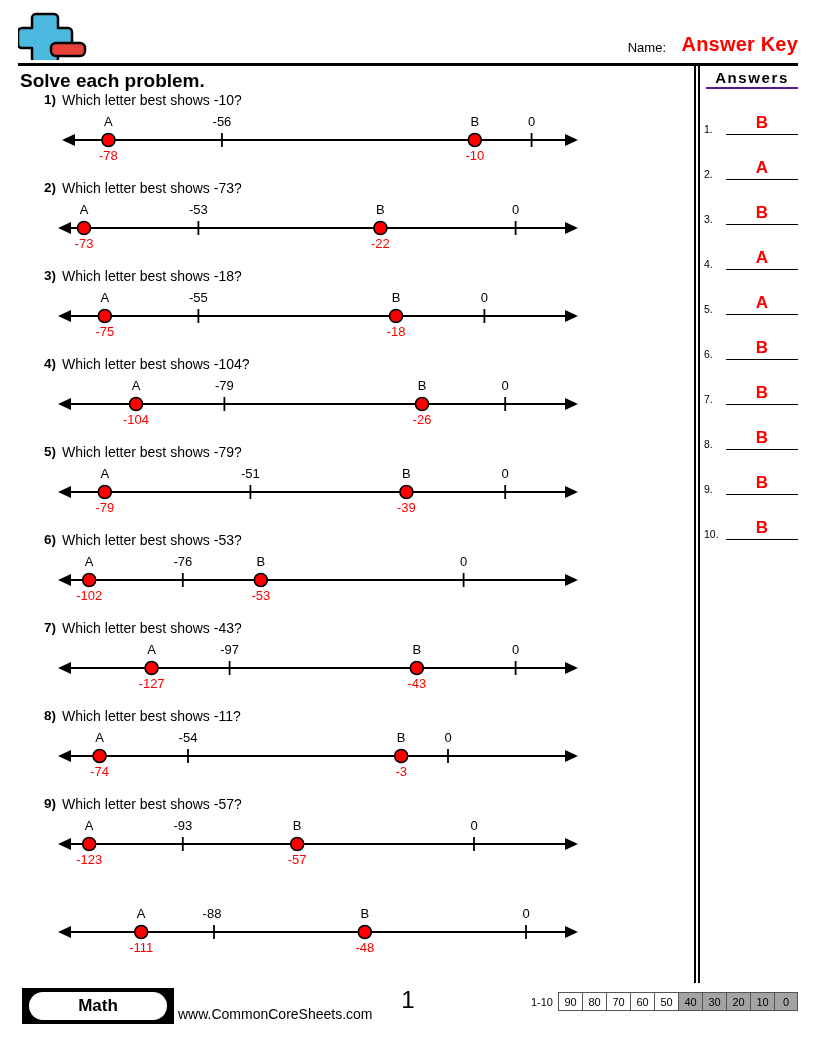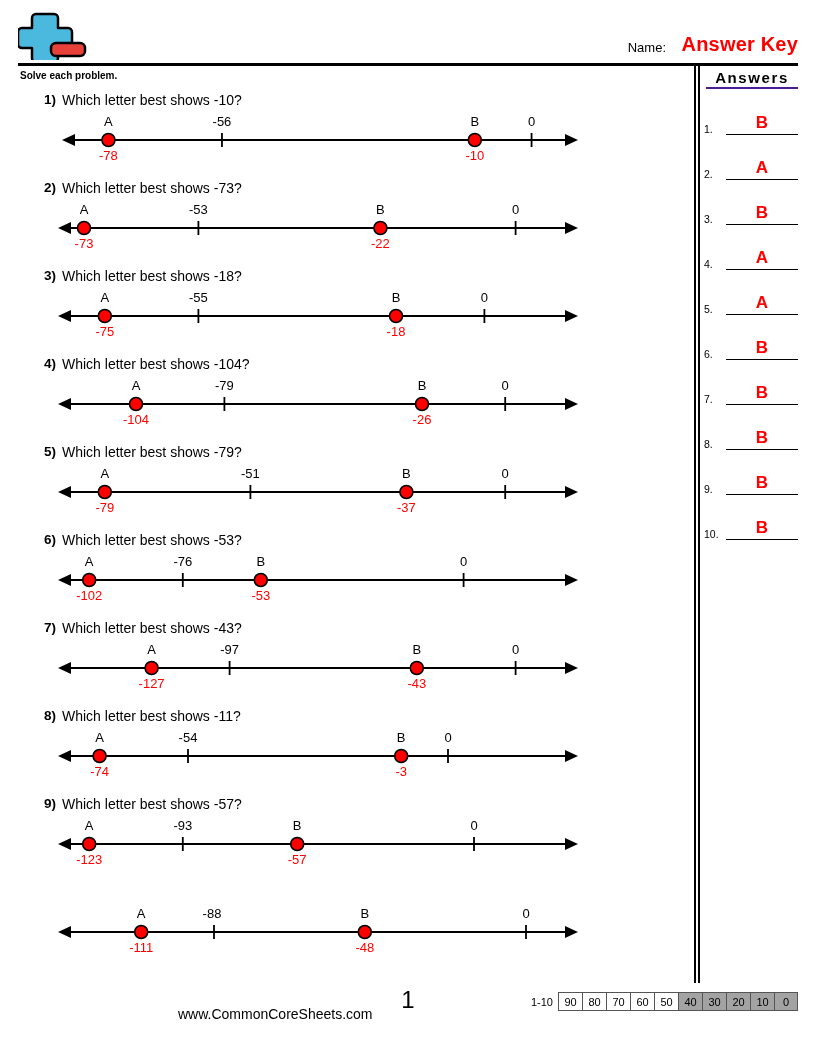--- a/index.html
+++ b/index.html
@@ -39,21 +39,21 @@
     font-size:20px; font-weight:bold; color:#ff0000;
     letter-spacing:.2px;
   }
   .rule-thick {
     position:absolute; left:18px; right:18px; top:63px;
     height:3px; background:#000;
   }
 
   .subhead {
     position:absolute; left:20px; top:70px;
-    font-size:10px; font-weight:bold;
+    font-size:19px; font-weight:bold;
   }
 
   
   .problems {
     position:absolute;
     left:0; top:92px;
     width:690px;
   }
   .problem { position:relative; height:88px; }
   .p-head { position:relative; height:22px; }
@@ -285,21 +285,21 @@
           <polygon points="578,26 565,20 565,32" fill="#000"></polygon>
           <circle cx="104.8" cy="26" r="6.5" fill="#ff0000" stroke="#000" stroke-width="1.6"></circle>
           <line x1="250.4" y1="19" x2="250.4" y2="33" stroke="#000" stroke-width="1.8"></line>
           <circle cx="406.40000000000003" cy="26" r="6.5" fill="#ff0000" stroke="#000" stroke-width="1.6"></circle>
           <line x1="505.2" y1="19" x2="505.2" y2="33" stroke="#000" stroke-width="1.8"></line>
         </svg>
         <div class="nl-label letter" style="left: 104.8px;">A</div>
         <div class="nl-value" style="left: 104.8px;">-79</div>
         <div class="nl-label tick" style="left: 250.4px;">-51</div>
         <div class="nl-label letter" style="left: 406.4px;">B</div>
-        <div class="nl-value" style="left: 406.4px;">-37</div>
+        <div class="nl-value" style="left: 406.4px;">-39</div>
         <div class="nl-label tick" style="left: 505.2px;">0</div>
       </div>
     </div>
     <div class="problem">
       <div class="p-head">
         <div class="p-num">6)</div>
         <div class="p-text">Which letter best shows -53?</div>
       </div>
       <div class="nl-wrap">
         <svg class="nl-svg" width="690" height="60">
@@ -461,20 +461,23 @@
       </div>
       <div class="ans-item" style="top: 447px;">
         <div class="ans-idx">10.</div>
         <div class="ans-line"></div>
         <div class="ans-val">B</div>
       </div>
     </div>
 </div>
 
 <div class="footer">
+  <div class="math-badge">
+    <div class="math-badge-inner">Math</div>
+  </div>
   <div class="site">www.CommonCoreSheets.com</div>
   <div class="page-num">1</div>
   <div class="scale">
     <div class="scale-label">1-10</div>
     <div id="scale-boxes" style="display:flex;">
         <div class="scale-box">90</div>
         <div class="scale-box">80</div>
         <div class="scale-box">70</div>
         <div class="scale-box">60</div>
         <div class="scale-box">50</div>

